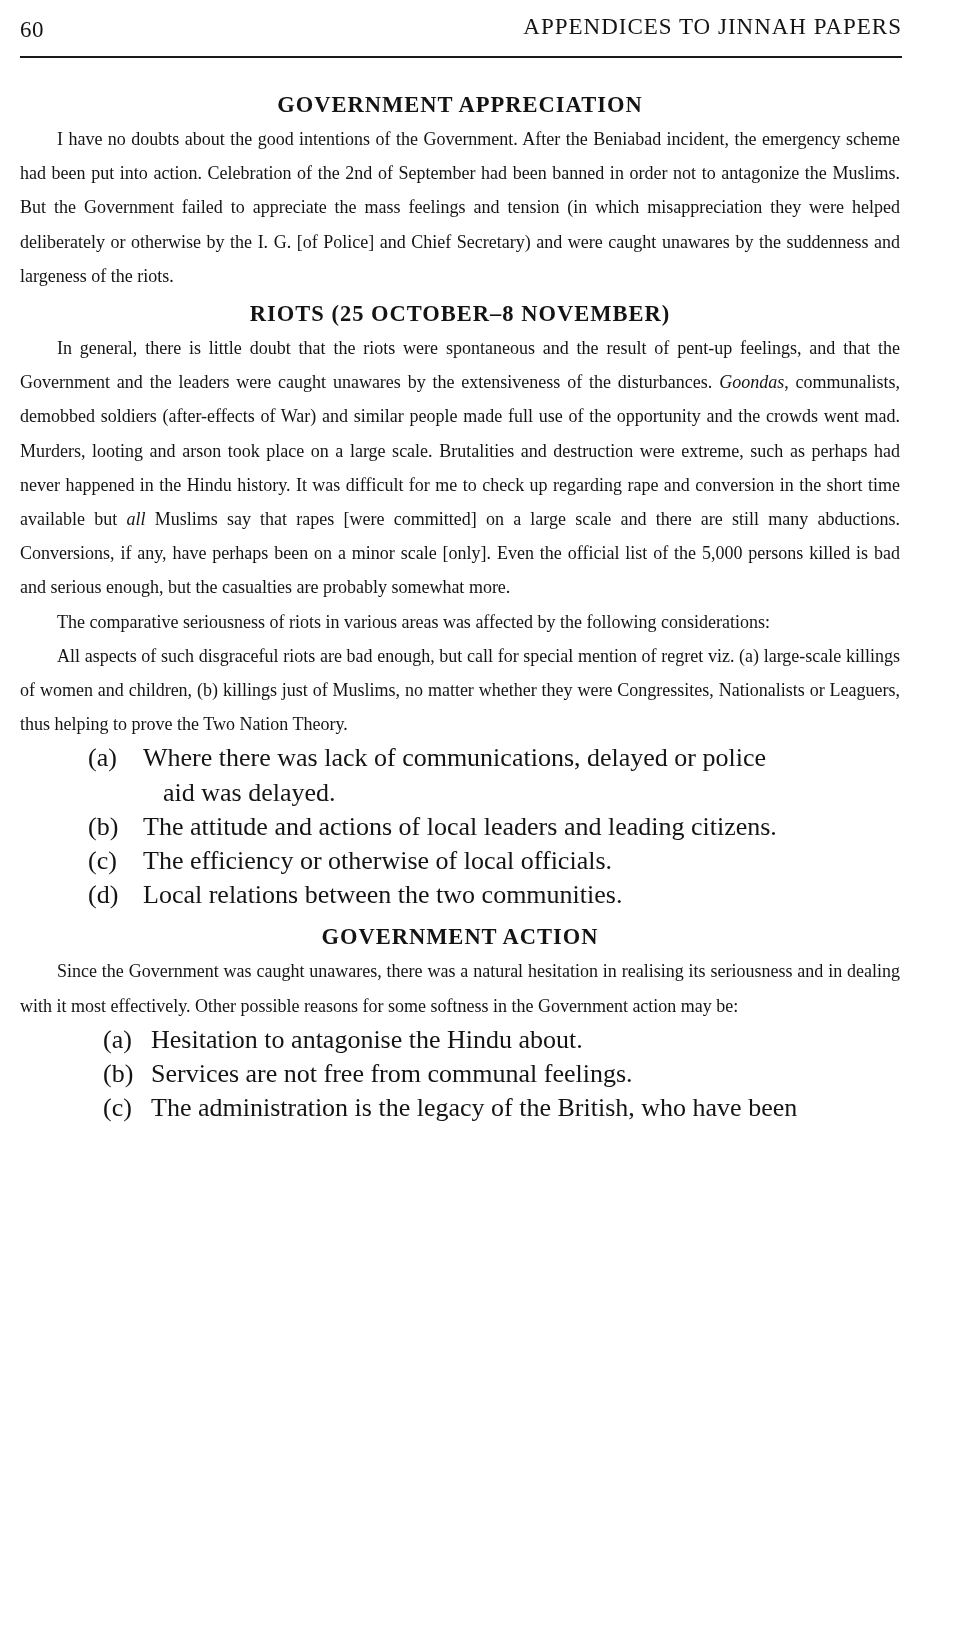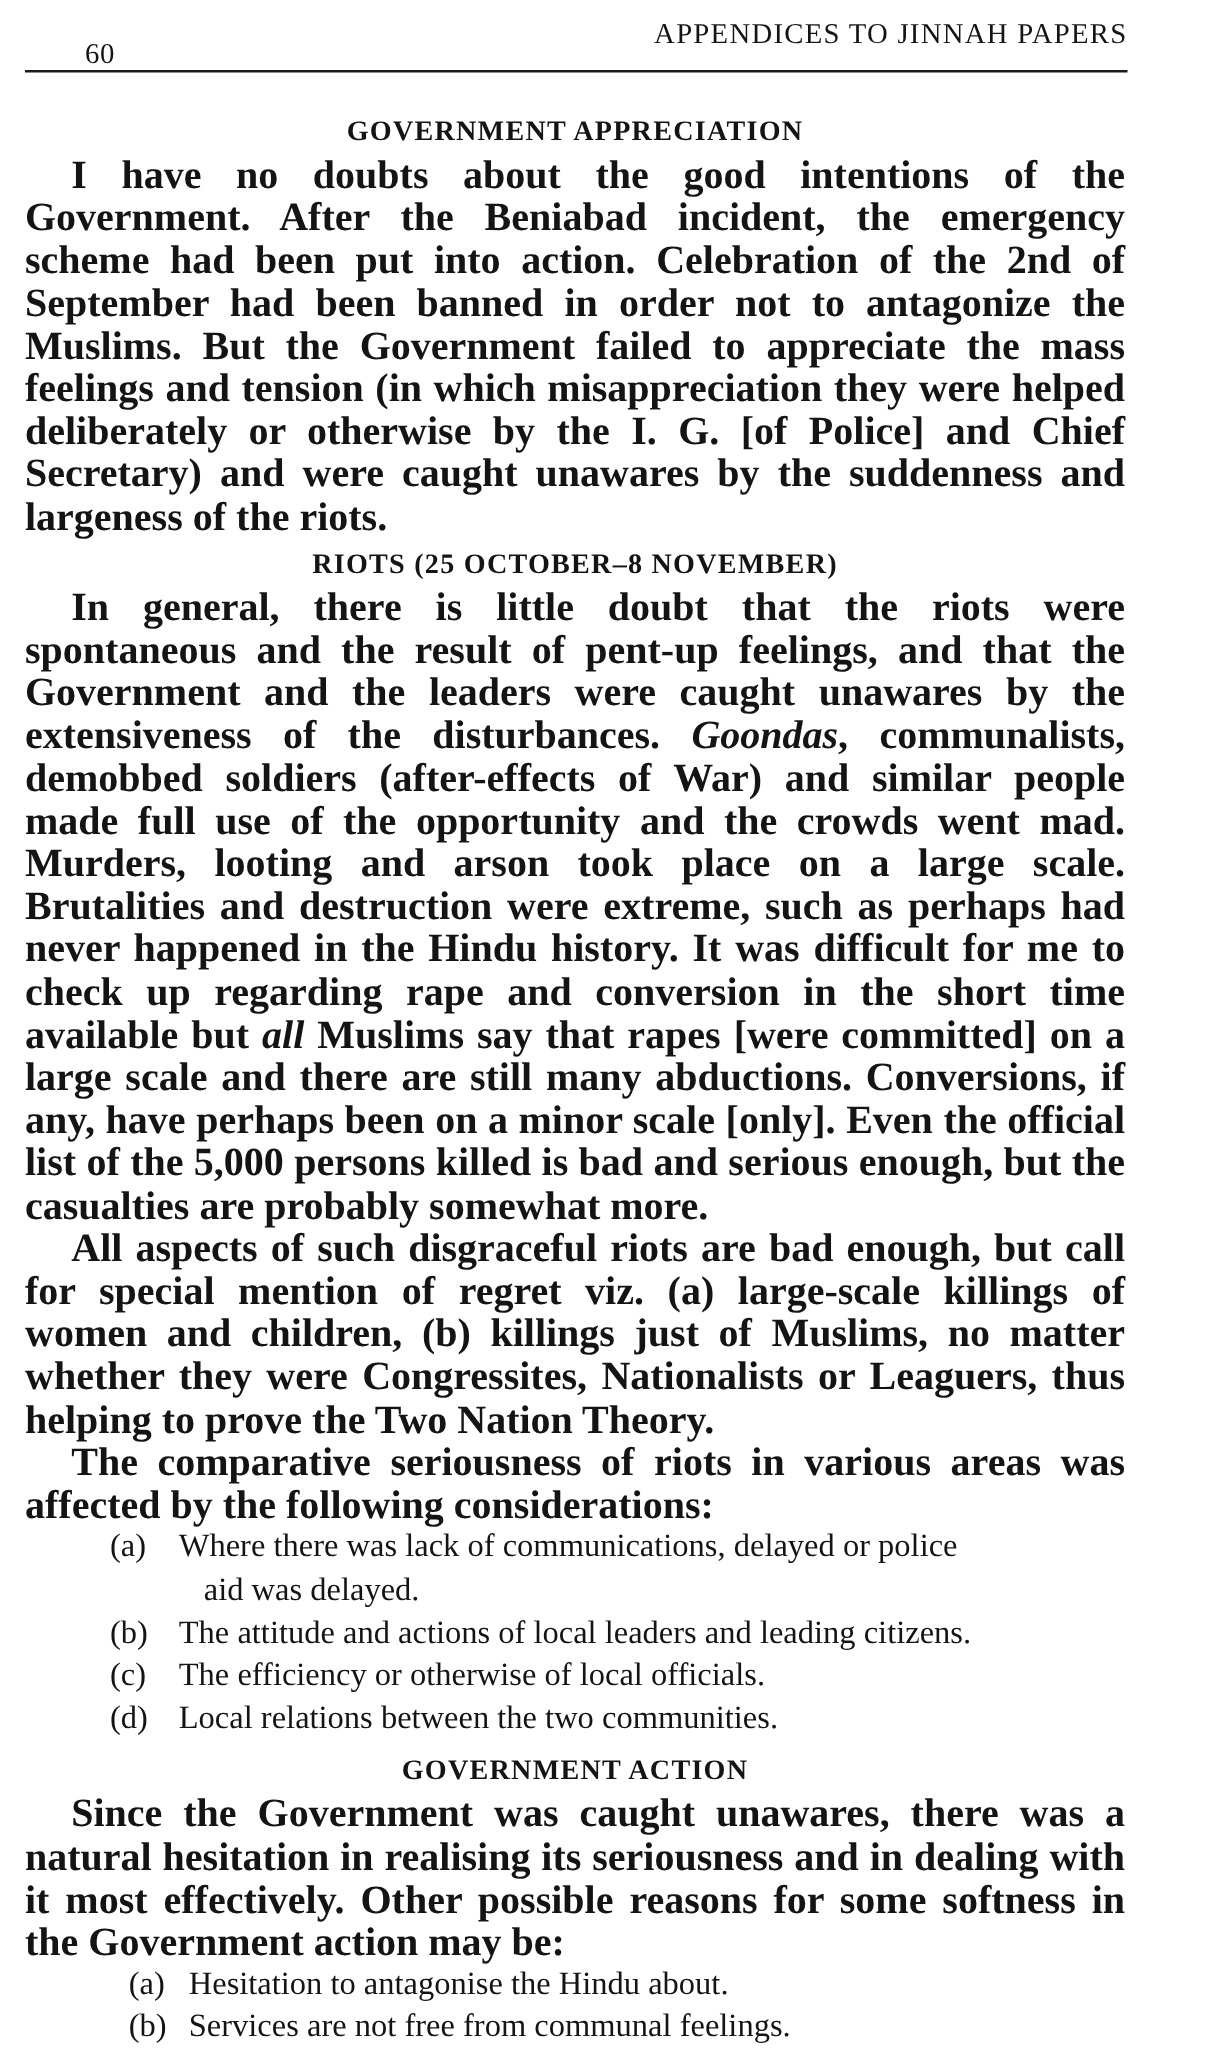--- a/index.html
+++ b/index.html
@@ -6,34 +6,34 @@
   body {
     width: 968px; height: 1641px; position: relative; overflow: hidden;
     font-family: "Liberation Serif", "DejaVu Serif", serif;
     color: #141414;
   }
   .page { position: absolute; left: 0; top: 0; width: 968px; height: 1641px; }
   .running-head {
     position: absolute; top: 10px; left: 20px; width: 882px; height: 36px;
     font-size: 23px; letter-spacing: 0.5px;
   }
-  .page-num { position: absolute; left: 0; top: 20px; margin-left: 48px; }
+  .page-num { position: absolute; left: 0; top: 7px; }
   .head-title { position: absolute; left: 0; right: 0; top: 4px; text-align: right; padding-left: 40px; letter-spacing: 1px; }
   .rule {
     position: absolute; top: 56px; left: 20px; width: 882px; height: 0;
     border-top: 2px solid #1a1a1a;
   }
   .content { position: absolute; top: 88px; left: 20px; width: 880px; }
   .section-heading {
     text-align: center; font-size: 22.5px; letter-spacing: 1px;
     height: 34px; line-height: 34px; margin: 0;
   }
   .para {
-    font-size: 32px; line-height: 34.2px; text-align: justify;
-    margin: 0; text-indent: 37px; hyphens: manual; font-weight: bold;
+    font-size: 18px; line-height: 34.2px; text-align: justify;
+    margin: 0; text-indent: 37px; hyphens: manual;
   }
   .list { margin: 0; padding: 0; list-style: none; }
   .list li {
     font-size: 26px; line-height: 34.2px; position: relative;
     padding-left: 123px; text-indent: 0;
   }
   .list li .marker { position: absolute; left: 68px; }
   .list.list-2 li { padding-left: 131px; }
   .list.list-2 li .marker { position: absolute; left: 83px; }
   .list li .cont { display: block; padding-left: 0; }
@@ -58,22 +58,22 @@
     <section>
       <h2 class="section-heading">GOVERNMENT APPRECIATION</h2>
       <p class="para">I have no doubts about the good intentions of the Government. After the Beniabad incident, the emergency scheme had been put into action. Celebration of the 2nd of September had been banned in order not to antagonize the Muslims. But the Government failed to appreciate the mass feelings and tension (in which misappreciation they were helped deliberately or otherwise by the I. G. [of Police] and Chief Secretary) and were caught unawares by the suddenness and largeness of the riots.</p>
     </section>
 
     <div class="gap-s"></div>
 
     <section>
       <h2 class="section-heading">RIOTS (25 OCTOBER–8 NOVEMBER)</h2>
       <p class="para"><span>In general, there is little doubt that the riots were spontaneous and the result of pent-up feelings, and that the Government and the leaders were caught unawares by the extensiveness of the disturbances. </span><em>Goondas</em><span>, communalists, demobbed soldiers (after-effects of War) and similar people made full use of the opportunity and the crowds went mad. Murders, looting and arson took place on a large scale. Brutalities and destruction were extreme, such as perhaps had never happened in the Hindu history. It was difficult for me to check up regarding rape and conversion in the short time available but </span><em>all</em><span> Muslims say that rapes [were committed] on a large scale and there are still many ab­ductions. Conversions, if any, have perhaps been on a minor scale [only]. Even the official list of the 5,000 persons killed is bad and serious enough, but the casualties are probably somewhat more.</span></p>
+      <p class="para">The comparative seriousness of riots in various areas was affected by the following considerations:</p>
       <p class="para">All aspects of such disgraceful riots are bad enough, but call for special mention of regret viz. (a) large-scale killings of women and children, (b) killings just of Muslims, no matter whether they were Congressites, Na­tionalists or Leaguers, thus helping to prove the Two Nation Theory.</p>
-      <p class="para">The comparative seriousness of riots in various areas was affected by the following considerations:</p>
       <ul class="list first-list">
         <li>
           <span class="marker">(a)</span>
           <span>Where there was lack of communications, delayed or police</span>
           <span class="cont">aid was delayed.</span>
         </li>
         <li>
           <span class="marker">(b)</span>
           <span>The attitude and actions of local leaders and leading citizens.</span>
         </li>

